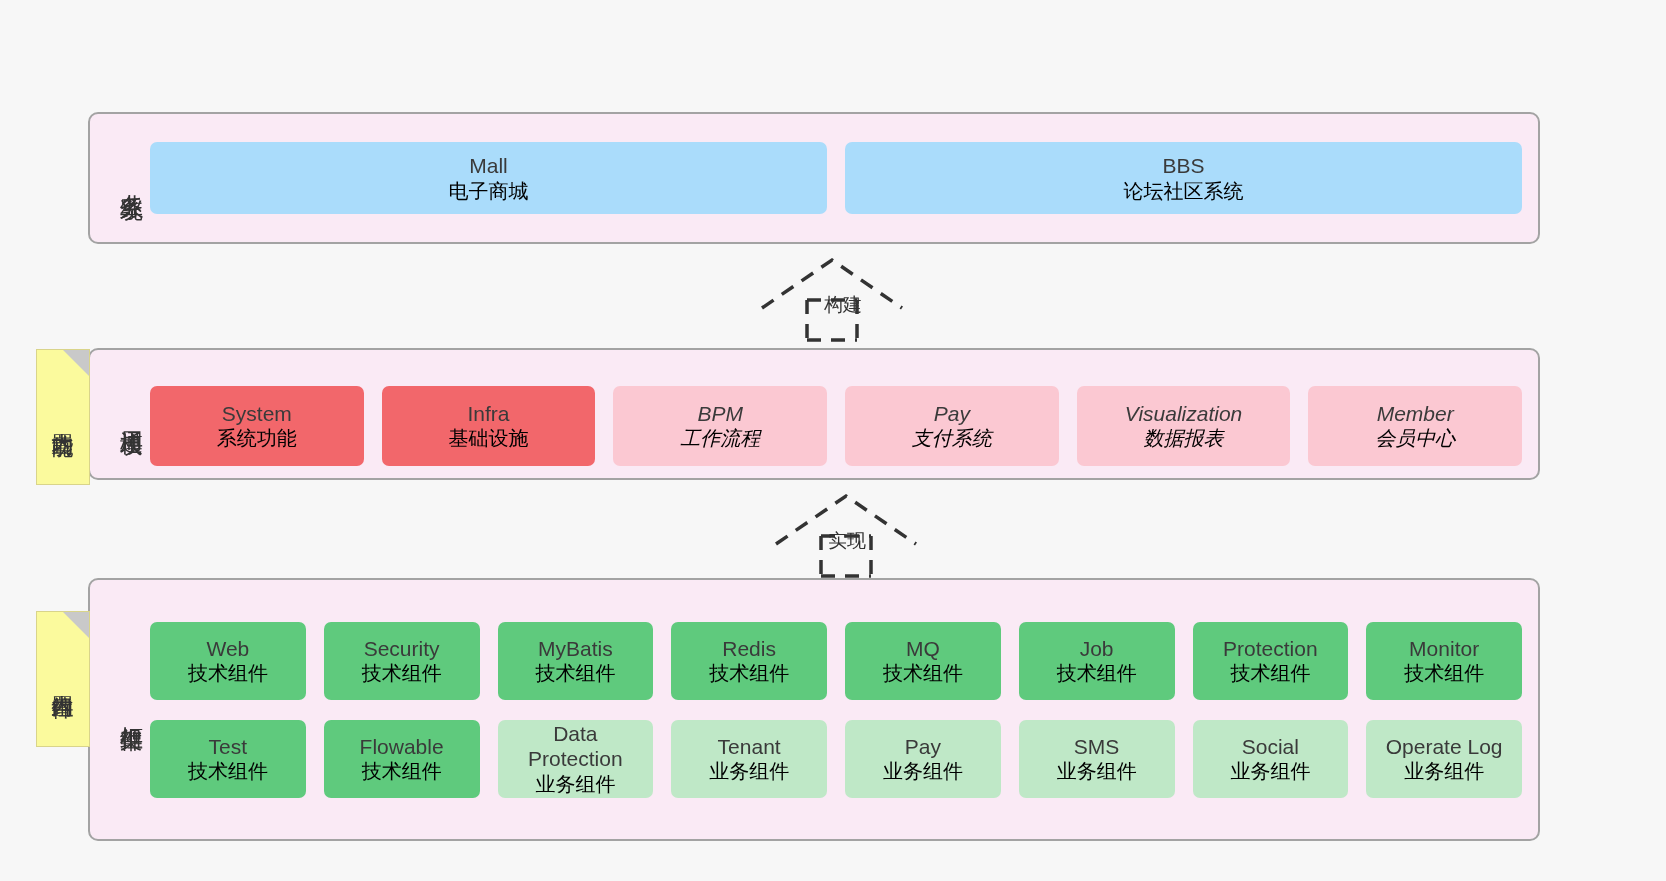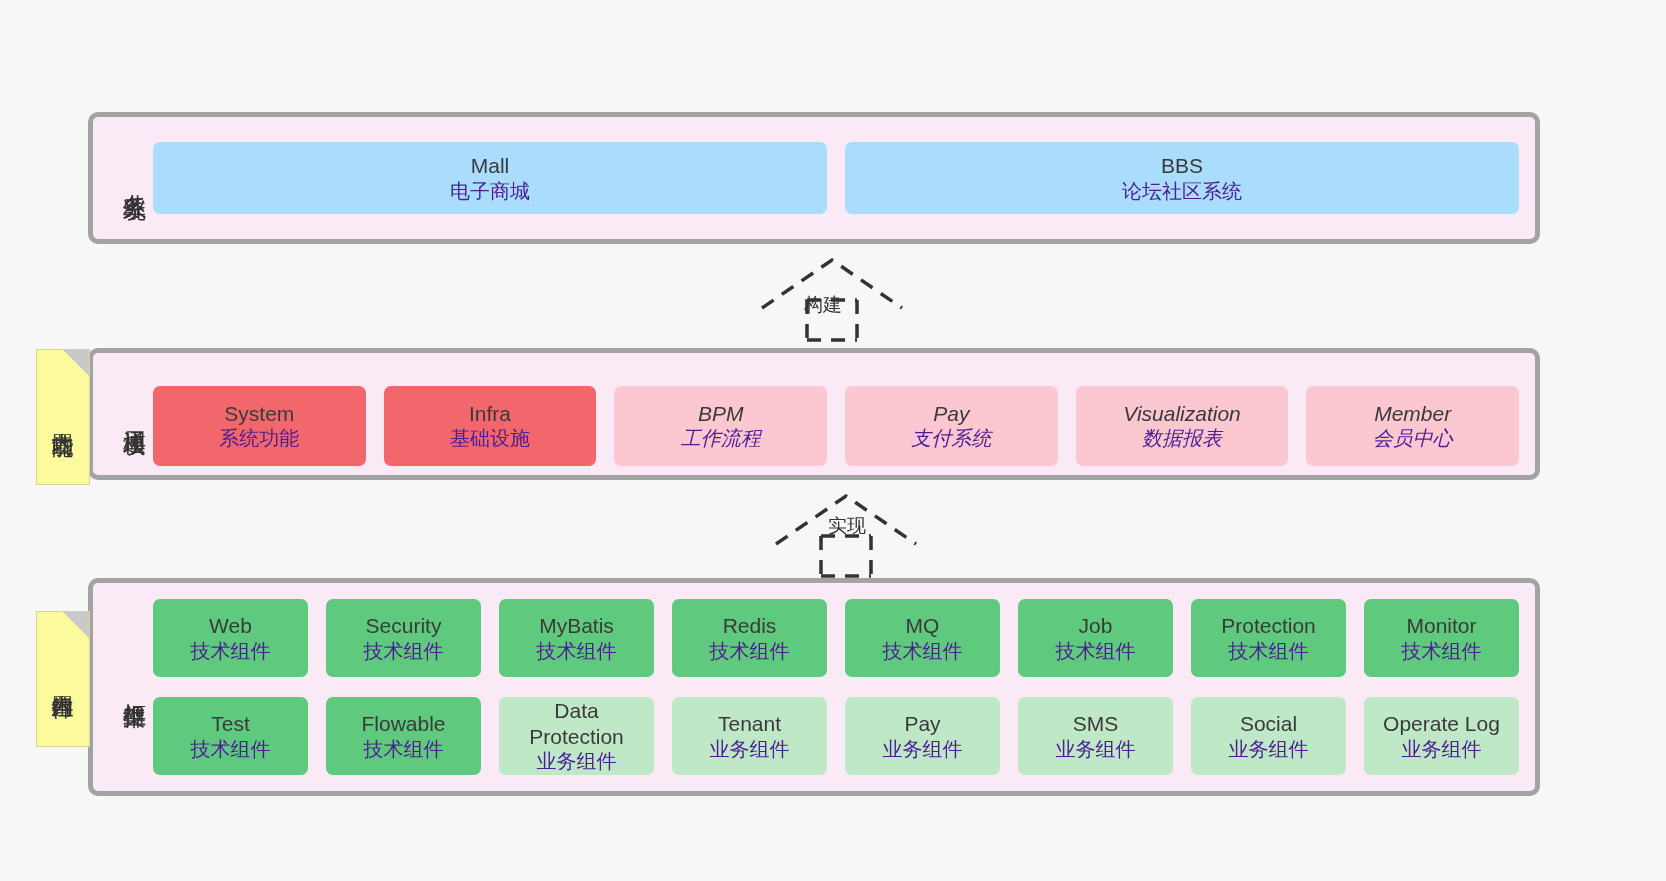--- a/index.html
+++ b/index.html
@@ -20,21 +20,21 @@
     left: 0; top: 0;
     width: 1666px;
     height: 881px;
   }
 
   
   .layer {
     position: absolute;
     box-sizing: border-box;
     background: #faeaf5;
-    border: 5px solid #a3a3a3;
+    border: 2px solid #a3a3a3;
     border-radius: 10px;
     display: flex;
     align-items: center;
   }
   .layer-title {
     width: 48px;
     flex: 0 0 48px;
     font-size: 23px;
     line-height: 1.12;
     color: #333333;
@@ -69,36 +69,36 @@
     box-sizing: border-box;
     padding: 4px 6px;
     line-height: 1.22;
   }
   .card .en {
     font-size: 21px;
     color: #3a3a3a;
   }
   .card .cn {
     font-size: 20px;
-    color: #4c1d95;
+    color: #000000;
   }
   .card.blue  { background: #aadcfb; }
   .card.red   { background: #f2676b; }
   .card.pink  { background: #fbc8d2; font-style: italic; }
   .card.green { background: #5fca7d; }
   .card.lgreen{ background: #bfe8c7; }
 
   
   #layer-business { left: 88px;  top: 112px; width: 1452px; height: 132px; }
   #layer-business .card { height: 72px; }
 
   #layer-modules  { left: 88px;  top: 348px; width: 1452px; height: 132px; }
   #layer-modules .card { height: 80px; margin-top: 23px; }
 
-  #layer-framework{ left: 88px;  top: 578px; width: 1452px; height: 218px; }
+  #layer-framework{ left: 88px;  top: 578px; width: 1452px; height: 263px; }
   #layer-framework .card { height: 78px; }
 
   
   .note {
     position: absolute;
     background: #fbfa9d;
     border: 1px solid #d9d48a;
     box-sizing: border-box;
     display: flex;
     align-items: center;
@@ -130,23 +130,23 @@
     position: absolute;
   }
   .arrow svg { display: block; }
   .arrow-label {
     position: absolute;
     font-size: 19px;
     color: #333333;
     white-space: nowrap;
   }
   #arrow-build { left: 752px; top: 256px; width: 160px; height: 86px; }
-  #arrow-build .arrow-label { left: 52px; top: 36px; }
+  #arrow-build .arrow-label { left: 72px; top: 36px; }
   #arrow-impl  { left: 766px; top: 492px; width: 160px; height: 86px; }
-  #arrow-impl  .arrow-label { left: 62px; top: 21px; }
+  #arrow-impl  .arrow-label { left: 62px; top: 36px; }
 </style>
 </head>
 <body>
 
 <div class="canvas">
 
   <div class="layer" id="layer-business">
     <div class="layer-title">业务系统</div>
     <div class="layer-body">
       <div class="row">

